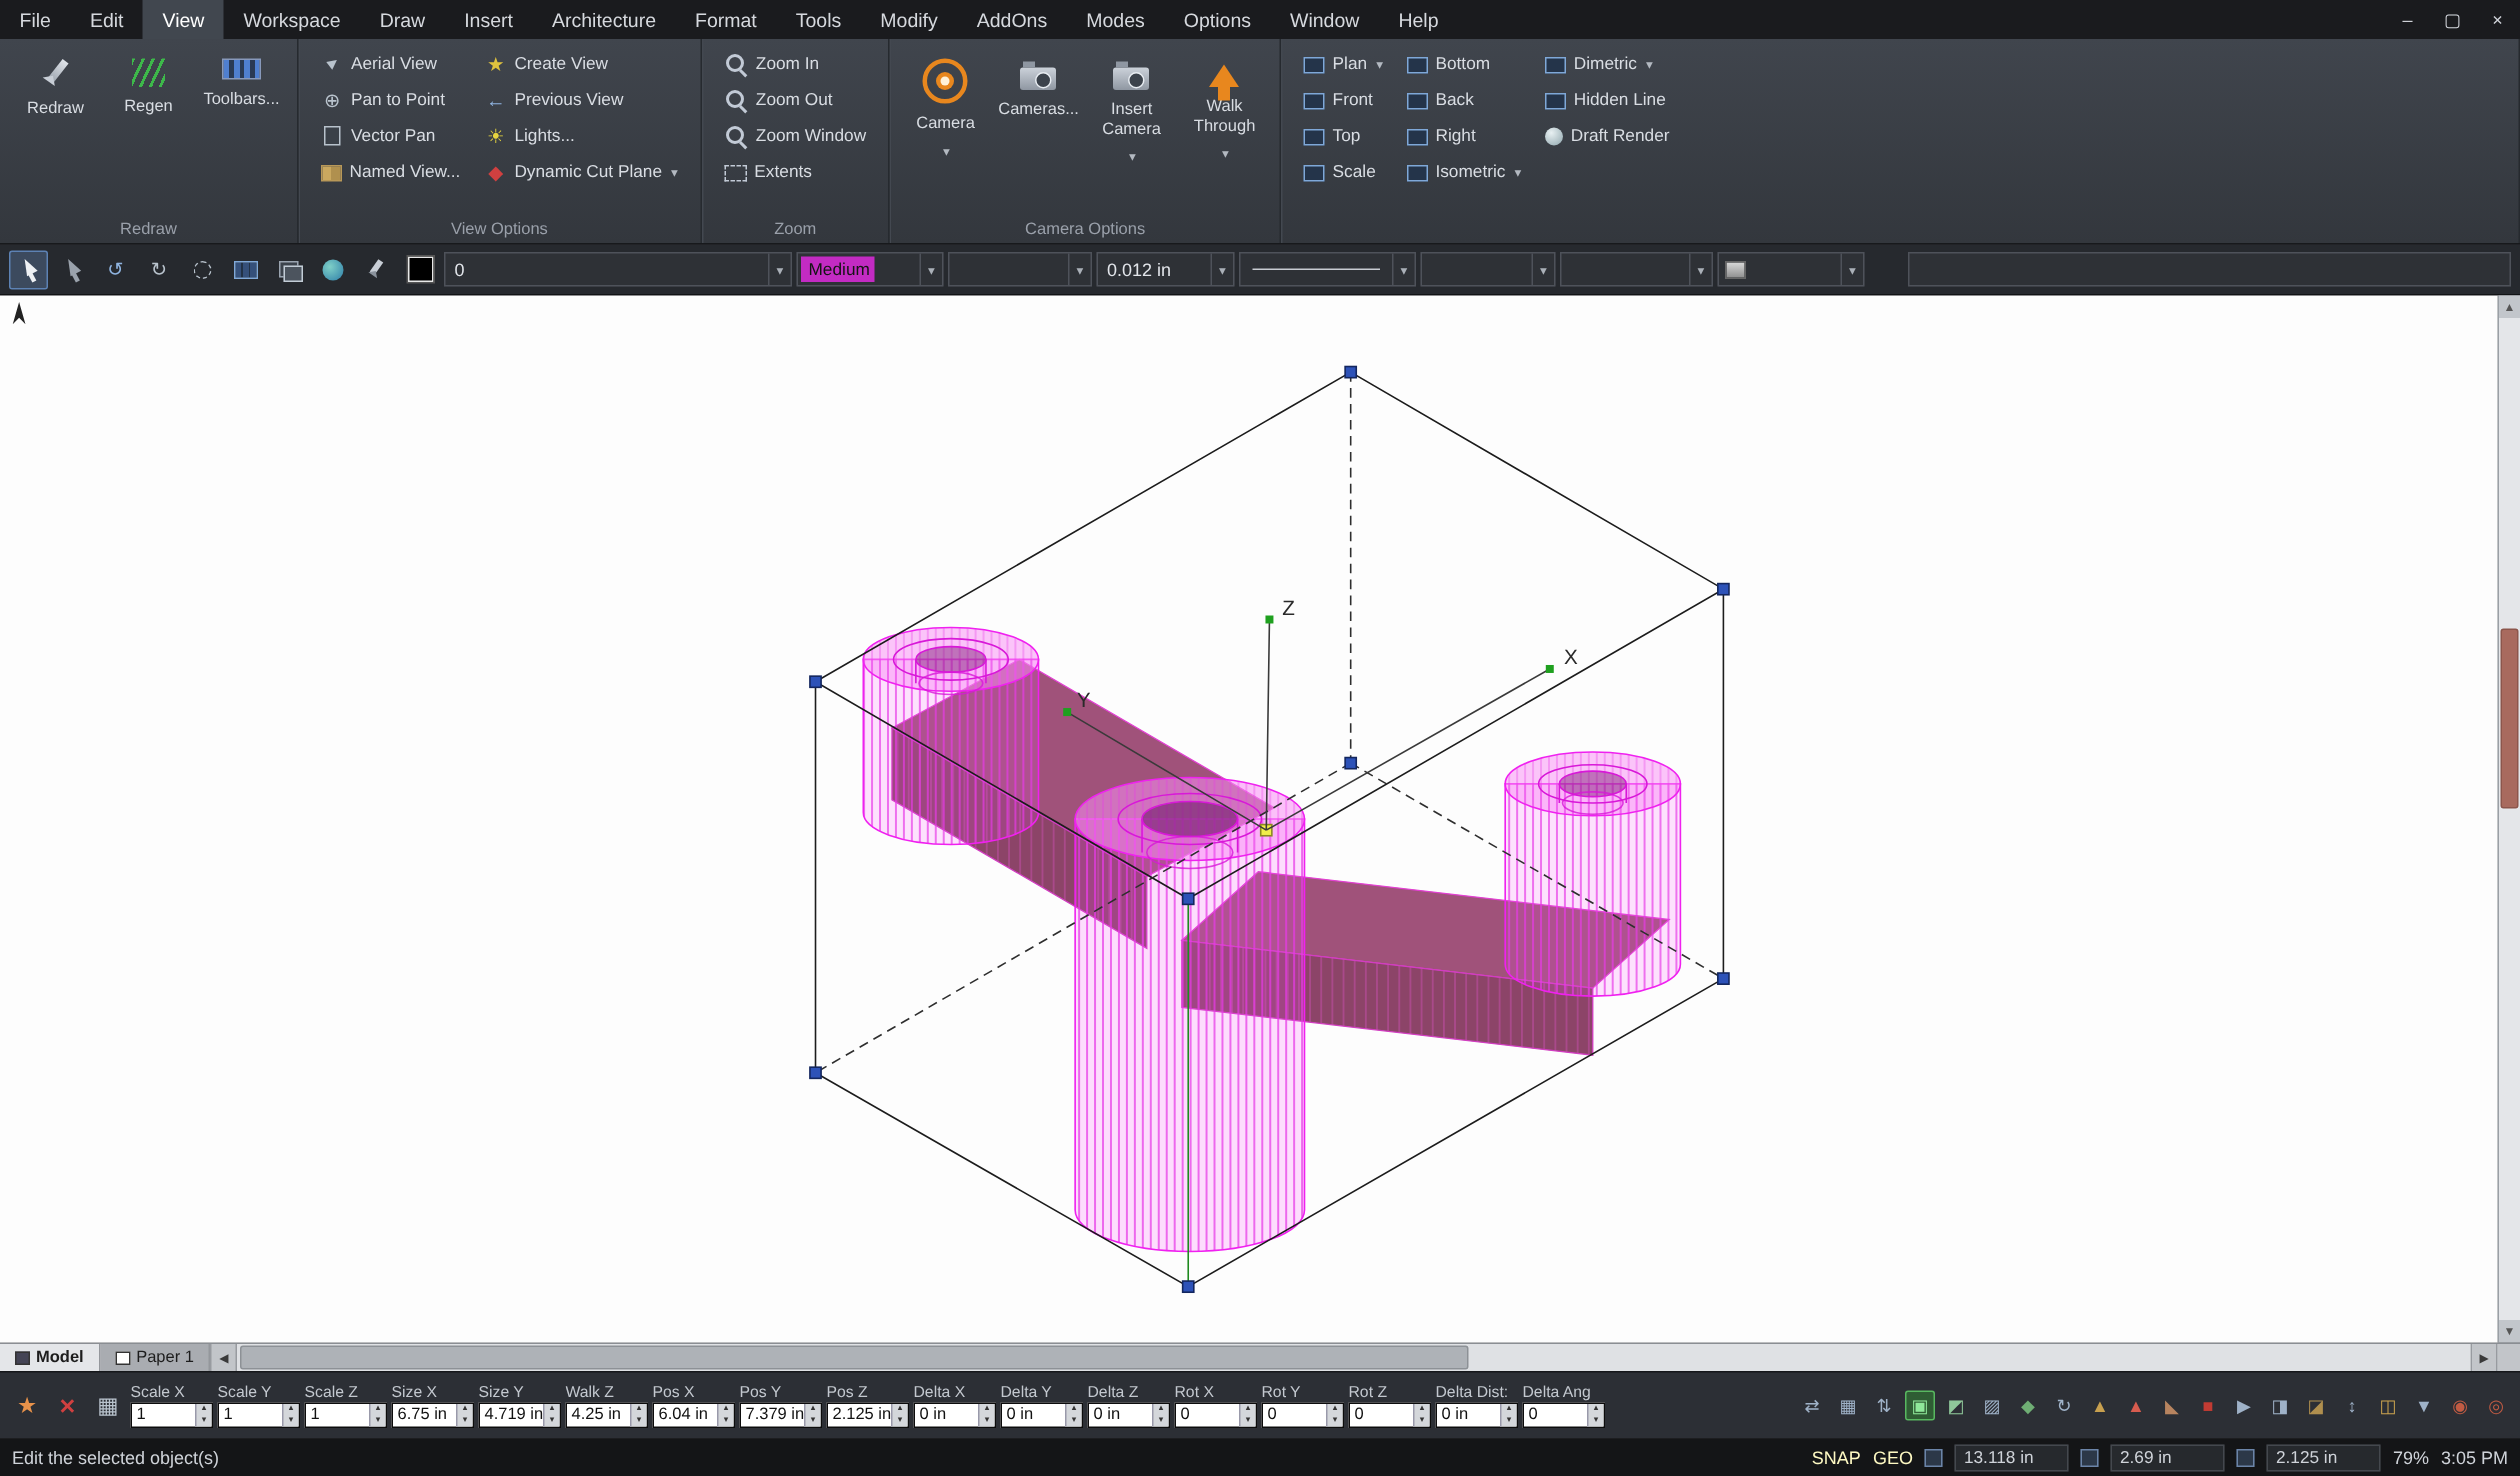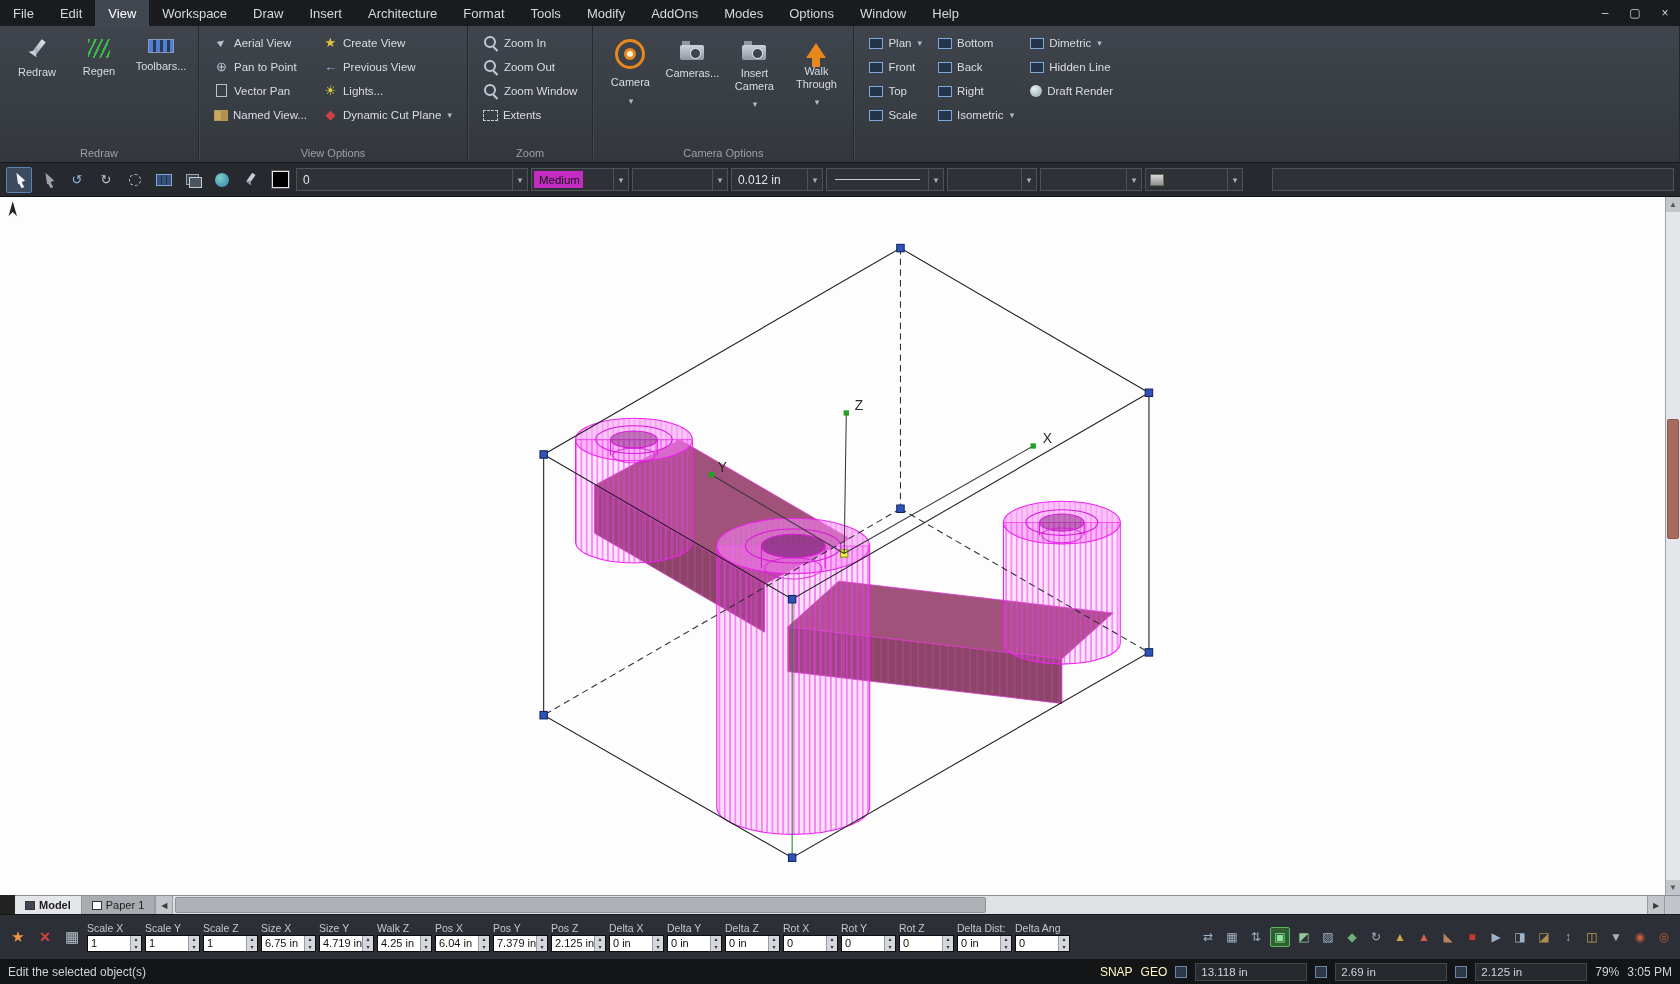--- a/index.html
+++ b/index.html
@@ -97,21 +97,21 @@
   
   .canvas-row { flex:1; display:flex; min-height:0; }
   .canvas { flex:1; position:relative; background:#fdfdfd; overflow:hidden; }
   .canvas svg { position:absolute; inset:0; width:100%; height:100%; }
   .vscroll { width:15px; background:#cfd2d6; display:flex; flex-direction:column; border-left:1px solid #9aa0a6; flex:none; }
   .varrow { height:15px; display:flex; align-items:center; justify-content:center; font-size:8px; color:#555; background:#c2c6cb; flex:none; }
   .vtrack { flex:1; position:relative; background:#e4e6e9; }
   .vthumb { position:absolute; left:1px; right:1px; top:31%; height:18%; background:#a86a5e; border:1px solid #8c564c; border-radius:2px; }
 
   
-  .tabrow { height:19px; background:#b4b7bb; display:flex; align-items:stretch; font-size:11px; color:#1d1d1d; border-top:1px solid #8a8e93; flex:none;margin-left:15px; }
+  .tabrow { height:19px; background:#b4b7bb; display:flex; align-items:stretch; font-size:11px; color:#1d1d1d; border-top:1px solid #8a8e93; flex:none; }
   .tab { display:flex; align-items:center; gap:4px; padding:0 10px; background:#a9acb1; border-right:1px solid #94979c; }
   .tab.active { background:#e4e6e9; font-weight:bold; }
   .tab-ic { width:10px; height:9px; border:1px solid #333; background:#fff; flex:none; }
   .tab-ic.dark { background:#445; }
   .harrow { width:18px; display:flex; align-items:center; justify-content:center; font-size:8px; color:#3a3a3a; background:#c2c5c9; border-right:1px solid #989ba0; border-left:1px solid #989ba0; flex:none; }
   .htrack { flex:1; position:relative; background:#dfe1e4; }
   .hthumb { position:absolute; top:1px; bottom:1px; left:2px; width:55%; background:#aeb2b7; border:1px solid #8d9196; border-radius:2px; }
   .corner { width:15px; background:#c2c5c9; flex:none; }
 
   
@@ -133,21 +133,21 @@
   .m6::before{content:"▨";} .m7::before{content:"◆";color:#6fae74;} .m8::before{content:"↻";}
   .m9::before{content:"▲";color:#c8a04f;} .m10::before{content:"▲";color:#d85c4f;}
   .m11::before{content:"◣";color:#b8845f;} .m12::before{content:"■";color:#c23b33;}
   .m13::before{content:"▶";} .m14::before{content:"◨";} .m15::before{content:"◪";color:#b08f4e;}
   .m16::before{content:"↕";} .m17::before{content:"◫";color:#caa24e;} .m18::before{content:"▼";}
   .m19::before{content:"◉";color:#c25b43;} .m20::before{content:"◎";color:#c25b43;}
 
   
   .statusbar { height:25px; background:#141517; color:#cfd3d9; display:flex; align-items:center; font-size:12px; padding:0 8px; gap:8px; flex:none; }
   .sb-right { margin-left:auto; display:flex; align-items:center; gap:8px; }
-  .sb-field { width:112px; height:18px; background:#26292d; border:1px solid #44484e; display:flex; align-items:center; padding:0 5px; font-size:11.5px; }
+  .sb-field { width:76px; height:18px; background:#26292d; border:1px solid #44484e; display:flex; align-items:center; padding:0 5px; font-size:11.5px; }
   .stat-ic { width:12px; height:12px; border:1px solid #6b84a8; background:#2c3848; flex:none; }
   .sb-label { color:#fef9c3; }
 </style>
 </head>
 <body>
 
 <div id="app">
 
   <div class="menubar">
     <div class="mi">File</div>

